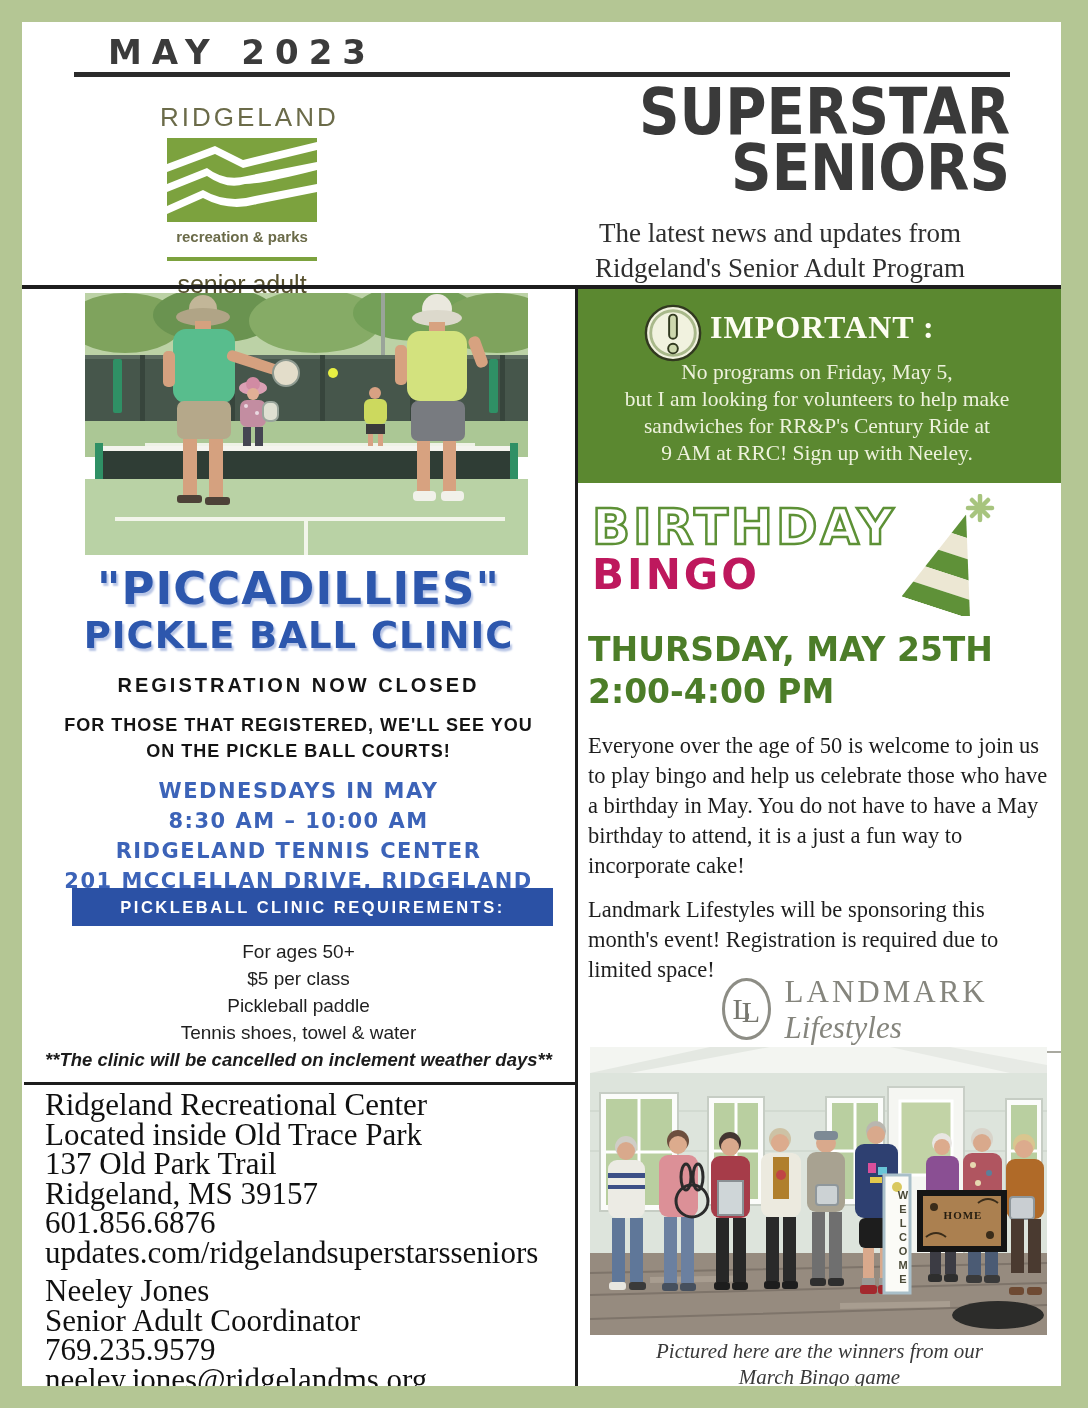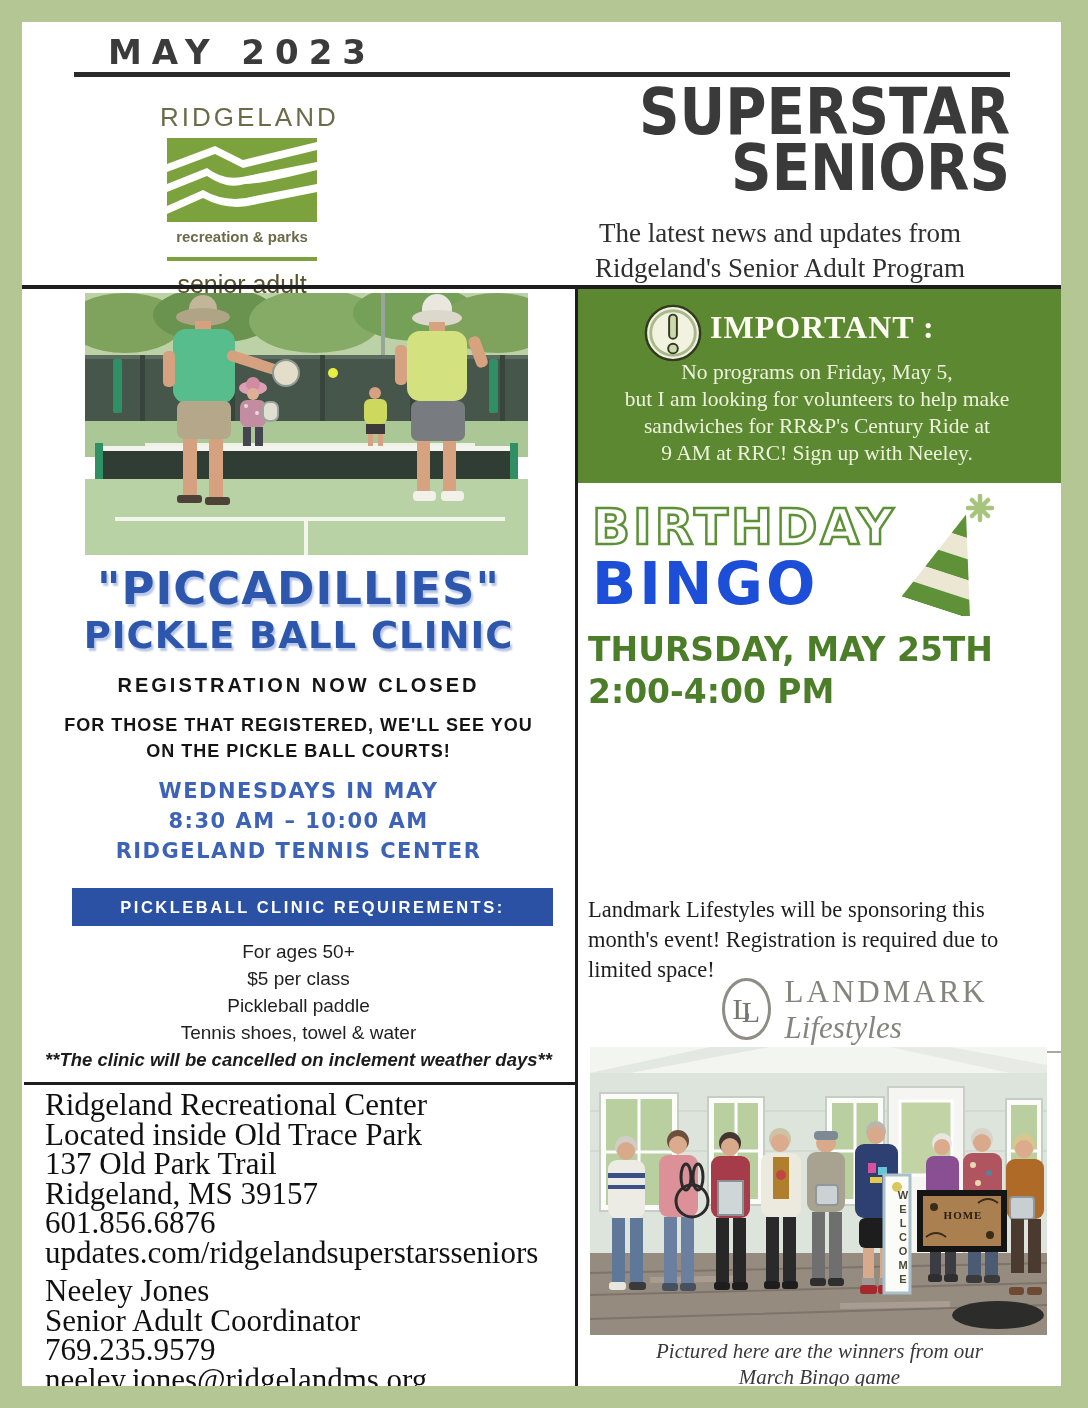--- a/index.html
+++ b/index.html
@@ -53,22 +53,22 @@
 
   
   .greenbox{left:556px;top:267px;width:483px;height:194px;background:#5b8830;}
   .alert-icon{left:64px;top:13px;width:62px;height:62px;}
   .imp-head{left:132px;top:20px;font-family:"Liberation Serif",serif;font-weight:bold;
             font-size:32px;color:#fdfdf2;letter-spacing:1px;}
   .imp-lines{left:0;top:70px;width:478px;text-align:center;font-family:"Liberation Serif",serif;
              font-size:21.5px;line-height:27px;color:#eef2dd;}
   .birthday{left:570px;top:476px;font-family:"DejaVu Sans",sans-serif;font-weight:bold;font-size:50px;
             letter-spacing:3px;color:#ffffff;-webkit-text-stroke:2.5px #5d9136;}
-  .bingo-t{left:570px;top:528px;font-family:"DejaVu Sans",sans-serif;font-weight:bold;font-size:58px;
-           letter-spacing:3px;color:#1d4ed8;}
+  .bingo-t{left:570px;top:528px;font-family:"DejaVu Sans",sans-serif;font-weight:bold;font-size:42px;
+           letter-spacing:3px;color:#be185d;}
   .hat{left:878px;top:472px;width:102px;height:122px;}
   .b-date{left:566px;top:608px;font-family:"DejaVu Sans",sans-serif;font-weight:bold;font-size:33px;color:#4c7d28;}
   .b-time{left:566px;top:650px;font-family:"DejaVu Sans",sans-serif;font-weight:bold;font-size:33px;color:#4c7d28;}
   .para{left:566px;width:466px;font-family:"Liberation Serif",serif;font-size:22.5px;
         line-height:30px;color:#1d1d1d;text-align:left;}
   .para1{top:709px;} .para2{top:873px;}
   .landmark{left:700px;top:952px;display:flex;align-items:flex-start;}
   .lm-circle{width:56px;height:56px;border:3px solid #8d8d85;border-radius:50%;display:flex;
              align-items:center;justify-content:center;font-family:"Liberation Serif",serif;
              font-size:30px;color:#77776f;margin-top:4px;}
@@ -197,20 +197,21 @@
   </div>
 
   <div class="abs lcol clinic-t1">"PICCADILLIES"</div>
   <div class="abs lcol clinic-t2">PICKLE BALL CLINIC</div>
   <div class="abs lcol clinic-status">REGISTRATION NOW CLOSED</div>
   <div class="abs lcol clinic-note note2">ON THE PICKLE BALL COURTS!</div>
   <div class="abs lcol clinic-note note1">FOR THOSE THAT REGISTERED, WE'LL SEE YOU</div>
   <div class="abs lcol sched s0">WEDNESDAYS IN MAY</div>
   <div class="abs lcol sched s1">8:30 AM – 10:00 AM</div>
   <div class="abs lcol sched s2">RIDGELAND TENNIS CENTER</div>
+  <div class="abs lcol sched s3">201 MCCLELLAN DRIVE, RIDGELAND</div>
   <div class="abs bluebar">
     <span>PICKLEBALL CLINIC REQUIREMENTS:</span>
   </div>
   <div class="abs lcol req r0">For ages 50+</div>
   <div class="abs lcol req r1">$5 per class</div>
   <div class="abs lcol req r2">Pickleball paddle</div>
   <div class="abs lcol req r3">Tennis shoes, towel &amp; water</div>
   <div class="abs lcol weather">**The clinic will be cancelled on inclement weather days**</div>
 
   <div class="abs contact contact1">
@@ -265,20 +266,21 @@
           <rect x="0" y="40" width="102" height="20" fill="#ece7d3"></rect>
           <rect x="0" y="60" width="102" height="20" fill="#5f9138"></rect>
           <rect x="0" y="80" width="102" height="18" fill="#ece7d3"></rect>
           <rect x="0" y="98" width="102" height="18" fill="#5f9138"></rect>
         </g>
       </g>
     </svg>
   </div>
   <div class="abs b-date">THURSDAY, MAY 25TH</div>
   <div class="abs b-time">2:00-4:00 PM</div>
+  <div class="abs para para1">Everyone over the age of 50 is welcome to join us to play bingo and help us celebrate those who have a birthday in May. You do not have to have a May birthday to attend, it is a just a fun way to incorporate cake!</div>
   <div class="abs para para2">Landmark Lifestyles will be sponsoring this month's event! Registration is required due to limited space!</div>
 
   <div class="abs landmark">
     <div class="lm-circle">
       <span>L</span>
       <span class="l2">L</span>
     </div>
     <div class="lm-right">
       <div class="lm-name">
         <span>LANDMARK</span>

